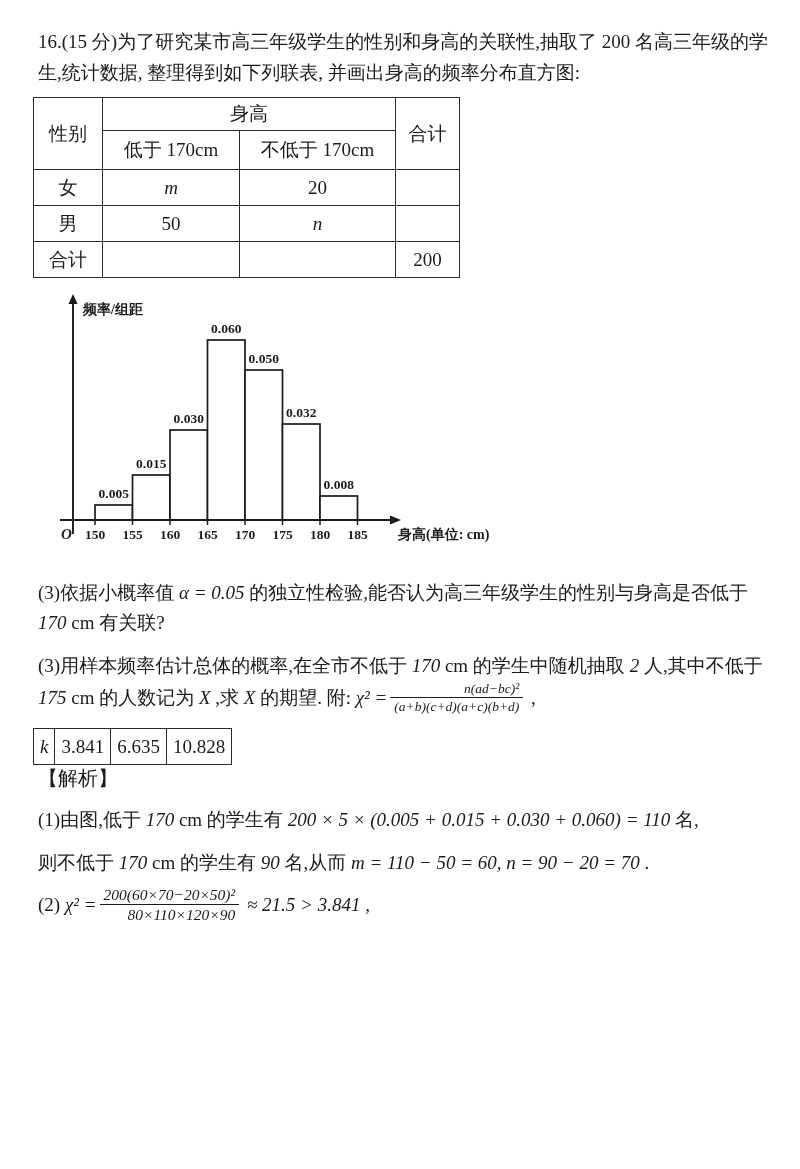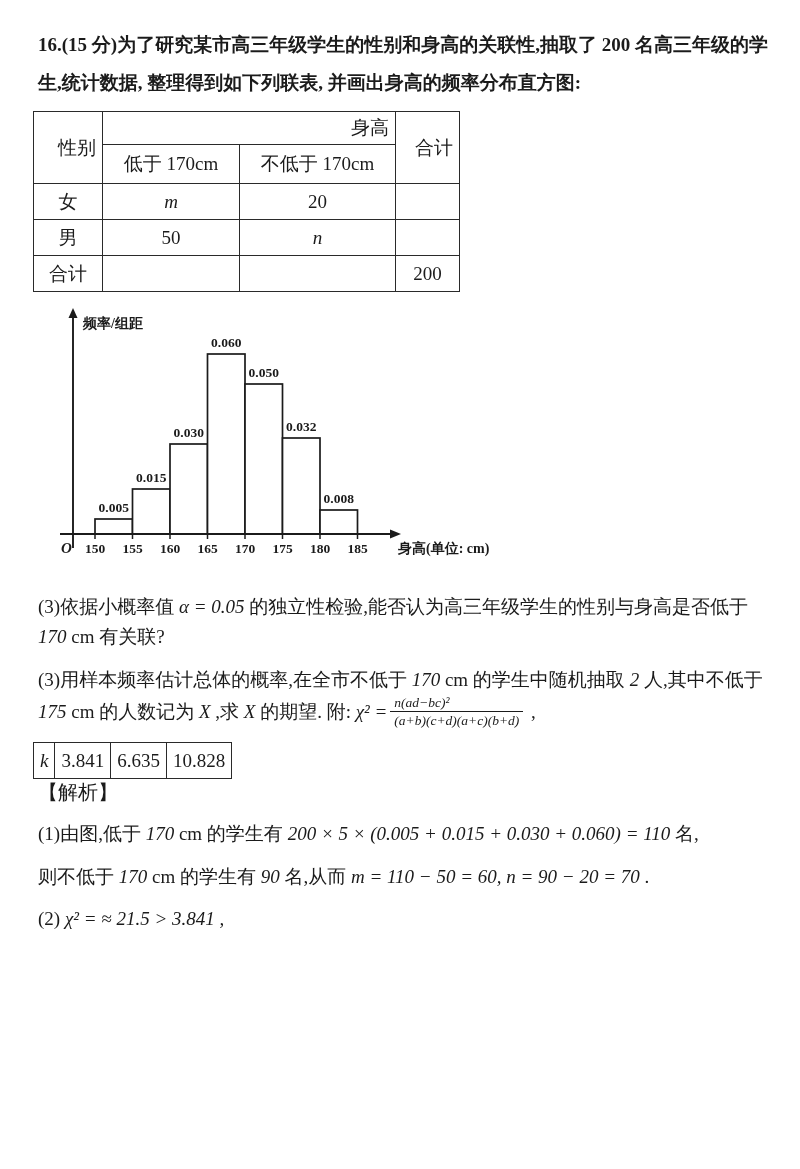--- a/index.html
+++ b/index.html
@@ -4,32 +4,32 @@
 <style>
   html,body { margin:0; padding:0; background:#ffffff; }
   body { width:800px; height:1169px; overflow:hidden; }
   .page {
     width:800px; height:1169px; box-sizing:border-box;
     padding:26px 24px 0 38px;
     font-family:"Liberation Serif","DejaVu Serif",serif;
     font-size:19px; color:#1b1b1b;
   }
   p { margin:0; }
-  .intro { line-height:38px;font-weight:bold; }
+  .intro { line-height:31px; }
   .math-it { font-style:italic; }
 
   
   table { border-collapse:collapse; table-layout:fixed; }
   .tbl td { border:1.5px solid #2a2a2a; text-align:center; padding:1px 6px; overflow:hidden; }
   .tbl1 { margin:9px 0 0 -5px; }
   .tbl1 .c1 { width:56px; }
   .tbl1 .c2 { width:124px;border-radius:10px; }
   .tbl1 .c3 { width:143px; }
   .tbl1 .c4 { width:51px; }
-  .tbl1 .hr1 td { height:30px;text-align:right; }
+  .tbl1 .hr1 td { height:30px; }
   .tbl1 .hr2 td { height:36px; }
   .tbl1 .dr td  { height:33px; }
 
   .tbl2 { margin:12px 0 0 -5px; }
   .tbl2 .h1 { width:102px; text-align:left; padding-left:8px; }
   .tbl2 .v1 { width:66px; }
   .tbl2 .v2 { width:64px; }
   .tbl2 .v3 { width:94px; }
   .tbl2 .hr td { height:56px; vertical-align:top; padding-top:4px; }
   .tbl2 .kr td { height:33px; }
@@ -41,21 +41,21 @@
   
   .q  { line-height:30px; }
   .q1 { margin-top:42px; }
   .q2 { margin-top:18px; }
   .q3 { margin-top:12px; line-height:32px; }
   .sol-head { font-size:20px; }
   .sol { margin-top:13px; line-height:30px; }
   .sol3 { margin-top:4px; line-height:46px; }
 
   
-  .frac { display:inline-block; vertical-align:middle; text-align:left; line-height:1.12; margin:0 3px; }
+  .frac { display:inline-block; vertical-align:middle; text-align:right; line-height:1.12; margin:0 3px; }
   .frac .num { display:block; border-bottom:1.4px solid #1b1b1b; padding:0 4px 1px; }
   .frac .den { display:block; padding:1px 4px 0;font-style:italic; }
   .frac-sm { font-size:13.5px; transform:translateY(-2px); }
   .frac-md { font-size:15.5px; transform:translateY(-2px); }
 </style>
 </head>
 <body>
 
 <div class="page">
 
@@ -147,15 +147,15 @@
       <td>6.635</td>
       <td>10.828</td>
     </tr>
   </tbody>
     </table>
 
   <p class="sol-head">【解析】</p>
   <p class="sol"><span>(1)由图,低于 </span><span class="math-it">170</span><span> cm 的学生有 </span><span class="math-it">200 × 5 × (0.005 + 0.015 + 0.030 + 0.060) = 110</span><span> 名,</span></p>
   <p class="sol"><span>则不低于 </span><span class="math-it">170</span><span> cm 的学生有 </span><span class="math-it">90</span><span> 名,从而 </span><span class="math-it">m = 110 − 50 = 60, n = 90 − 20 = 70</span><span> .</span></p>
 
-  <p class="sol sol3"><span><span>(2) </span><span class="math-it">χ² =</span></span><span class="math-it"> ≈ 21.5 &gt; 3.841 ,</span></p>
+  <p class="sol sol3"><span><span>(2) </span><span class="math-it">χ² =</span></span><span class="frac frac-md math-it"><span class="num">200(60×70−20×50)²</span><span class="den">80×110×120×90</span></span><span class="math-it"> ≈ 21.5 &gt; 3.841 ,</span></p>
 
 </div>
 
 </body></html>

